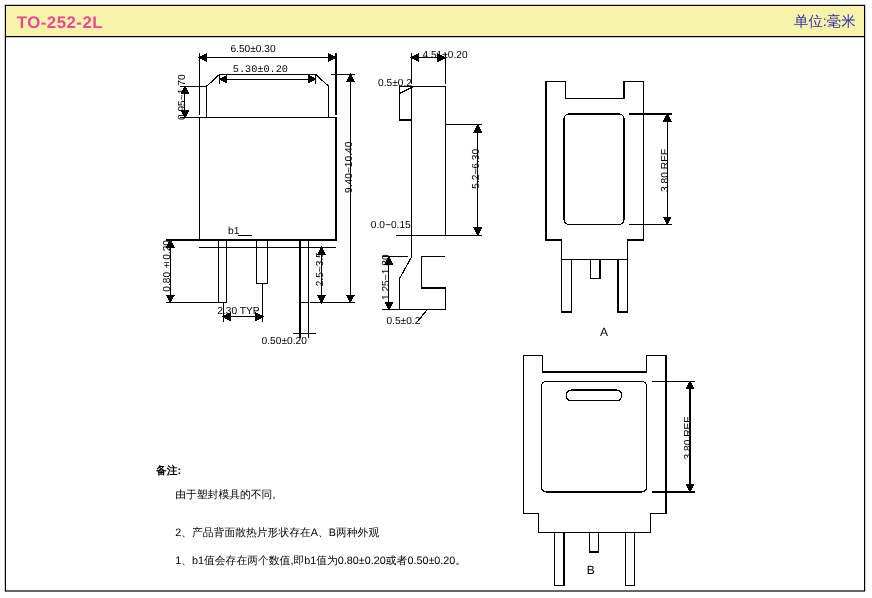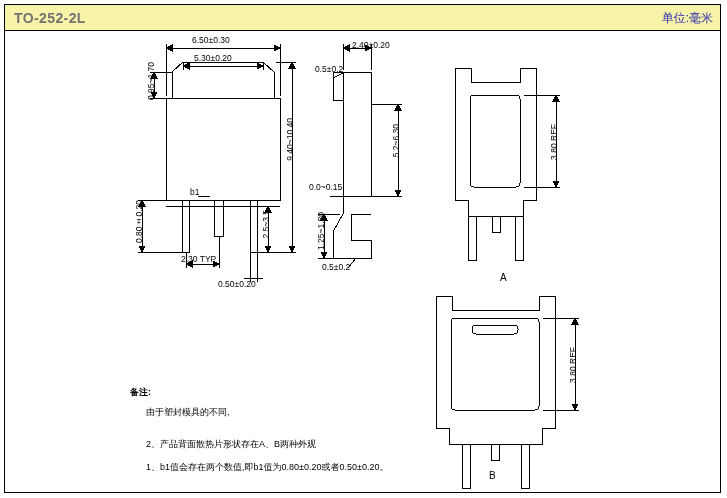--- a/index.html
+++ b/index.html
@@ -1,20 +1,20 @@
 <!DOCTYPE html>
 <html><head>
 <meta charset="utf-8">
 <style>
   html,body{margin:0;padding:0;background:#fff;}
   body{font-family:"Liberation Sans", sans-serif;}
   #page{position:relative;width:727px;height:498px;background:#ffffff;overflow:hidden;}
   #frame{position:absolute;left:4px;top:4px;width:717px;height:489px;border:1px solid #000;box-sizing:border-box;}
   #titlebar{position:absolute;left:5px;top:5px;width:715px;height:26px;background:#f7f3a8;border-bottom:1px solid #000;box-sizing:border-box;}
-  #title{position:absolute;left:14px;top:10px;font-size:14px;font-weight:bold;color:#737373;letter-spacing:.4px;}
+  #title{position:absolute;left:14px;top:10px;font-size:14px;font-weight:bold;color:#ec4899;letter-spacing:.4px;}
   #unit{position:absolute;right:14px;top:10px;font-size:12px;font-weight:normal;color:#2b2bb5;}
   .v{width:1px;}
   .lbl{position:absolute;font-size:8.5px;color:#000;white-space:nowrap;font-family:"Liberation Sans", sans-serif;}
   .lbl.v{writing-mode:vertical-rl;transform:rotate(180deg);background:none;width:auto;}
   .note{position:absolute;font-size:9px;color:#000;line-height:15px;white-space:nowrap;}
   .viewlbl{position:absolute;font-size:10px;color:#000;}
   svg{position:absolute;left:0;top:0;overflow:visible;}
 </style>
 </head>
 <body>
@@ -151,30 +151,30 @@
 
       <path d="M575 318 L575 410"></path>
       <path d="M543 318 L579 318"></path>
       <path d="M543 410 L579 410"></path>
       <path d="M575 318 l-3 6 l6 0 z" fill="#000"></path>
       <path d="M575 410 l-3 -6 l6 0 z" fill="#000"></path>
     </g>
   </svg>
 
   <div class="lbl" style="left:192px;top:35px;text-align:right;">6.50±0.30</div>
-  <div class="lbl" style="left:194px;top:53px;">5.30±0.20</div>
+  <div class="lbl" style="left:194px;top:53px;font-family:Liberation Mono, monospace;">5.30±0.20</div>
   <div class="lbl v" style="left:146px;top:62px;">0.95~1.70</div>
   <div class="lbl v" style="left:285px;top:118px;">9.40~10.40</div>
   <div class="lbl" style="left:190px;top:187px;text-align:center;">b1</div>
   <div class="lbl v" style="left:134px;top:200px;">0.80±0.20</div>
   <div class="lbl" style="left:181px;top:254px;">2.30 TYP</div>
   <div class="lbl" style="left:218px;top:279px;">0.50±0.20</div>
   <div class="lbl v" style="left:261px;top:210px;">2.5~3.5</div>
 
-  <div class="lbl" style="left:352px;top:40px;">2.40±0.20</div>
+  <div class="lbl" style="left:352px;top:40px;">4.51±0.20</div>
   <div class="lbl" style="left:315px;top:64px;">0.5±0.2</div>
   <div class="lbl v" style="left:391px;top:124px;">5.2~6.30</div>
   <div class="lbl" style="left:309px;top:182px;">0.0~0.15</div>
   <div class="lbl v" style="left:316px;top:212px;">1.25~1.80</div>
   <div class="lbl" style="left:322px;top:262px;">0.5±0.2</div>
 
   <div class="lbl v" style="left:549px;top:124px;">3.80 REF</div>
   <div class="lbl v" style="left:568px;top:347px;">3.80 REF</div>
 
   <div class="viewlbl" style="left:500px;top:272px;">A</div>

